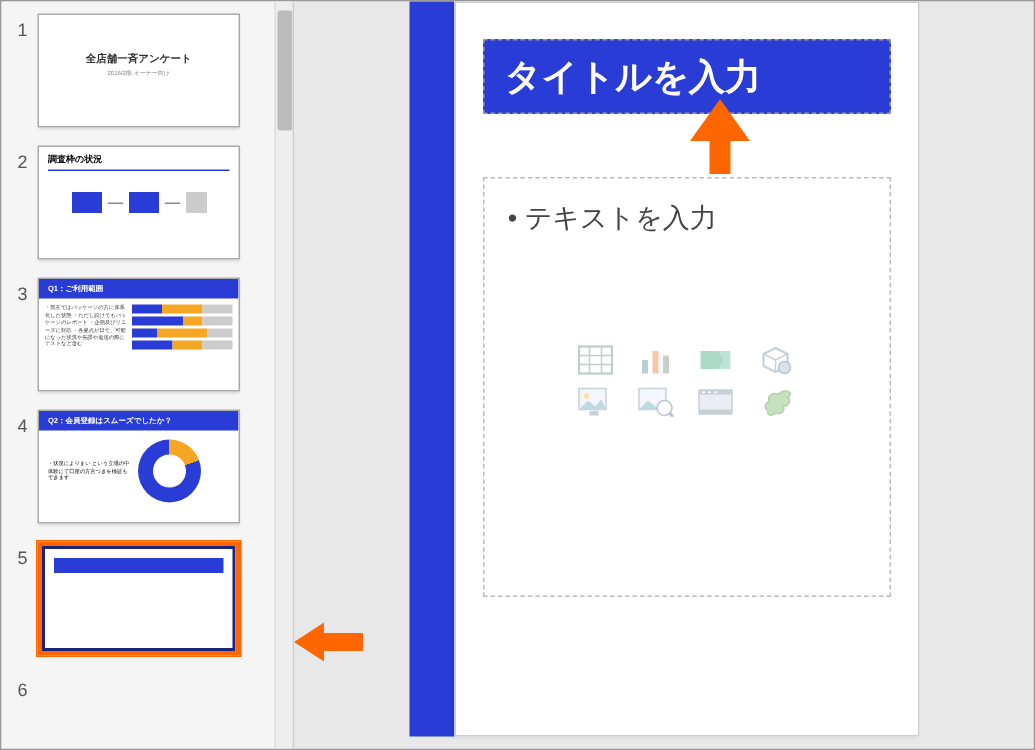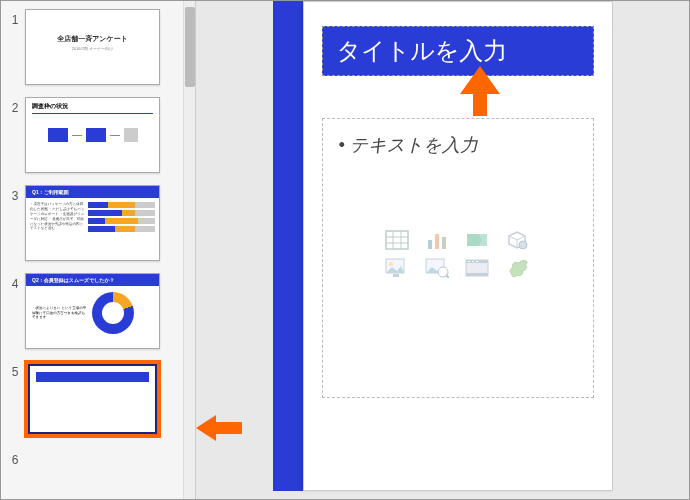--- a/index.html
+++ b/index.html
@@ -40,22 +40,22 @@
 
 .t5-bar { height:10px; background:#2a3cd6; margin:6px; }
 
 .scrollbar { position:absolute; right:0; top:0; width:12px; height:100%; background:#eee; border-left:1px solid #ddd; }
 .scroll-thumb { position:absolute; left:1px; top:6px; width:10px; height:80px; background:#bbb; border-radius:2px; }
 
 .editor { flex:1; background:#e8e8e8; position:relative; display:flex; justify-content:center; padding-top:0; }
 .slide-accent { width:30px; background:#2a3cd6; height:490px; }
 .slide-page { display:flex; }
 .slide { width:310px; height:490px; background:#fff; box-shadow: -2px 0 3px rgba(0,0,0,0.1); padding:24px 18px 18px 18px; border: 0.5px solid #ccc; }
-.title-ph { background:#2a3cd6; color:#fff; font-size:24px; font-weight:normal; padding:8px 14px; border:1px dashed #999; outline:1px dashed rgba(0,0,0,0); }
-.content-ph { margin-top:42px; border:1px dashed #bbb; padding:14px 16px 80px 16px; min-height:280px; position:relative;font-style:italic; }
+.title-ph { background:#2a3cd6; color:#fff; font-size:24px; font-weight:bold; padding:8px 14px; border:1px dashed #999; outline:1px dashed rgba(0,0,0,0); }
+.content-ph { margin-top:42px; border:1px dashed #bbb; padding:14px 16px 80px 16px; min-height:280px; position:relative; }
 .content-text { font-size:18px; color:#444; }
 .icon-grid { position:absolute; left:50%; transform:translateX(-50%); top:110px; display:grid; grid-template-columns: repeat(4, 30px); gap:6px 10px; }
 .ic { width:28px; height:22px; display:flex; align-items:center; justify-content:center; opacity:0.55; }
 .ic svg { width:24px; height:20px; }
 
 .arrow-ann { position:absolute; color:#ff6600; }
 .arrow-ann.a1 { left:455px; top:66px; }
 .arrow-ann.a2 { left:196px; top:413px; }
 </style>
 </head>

